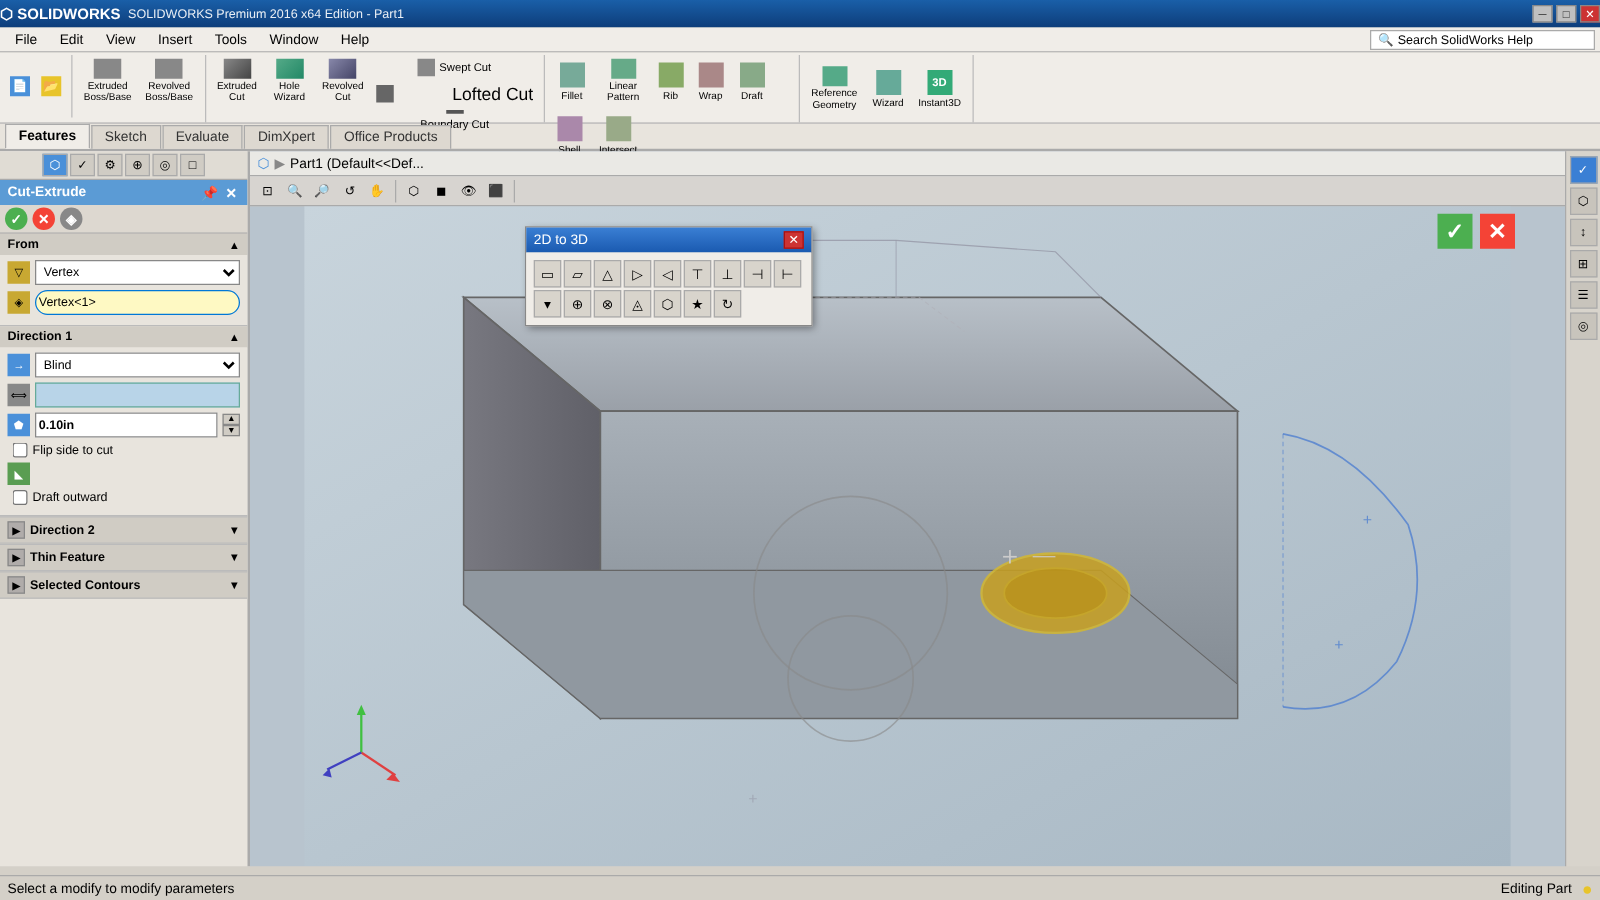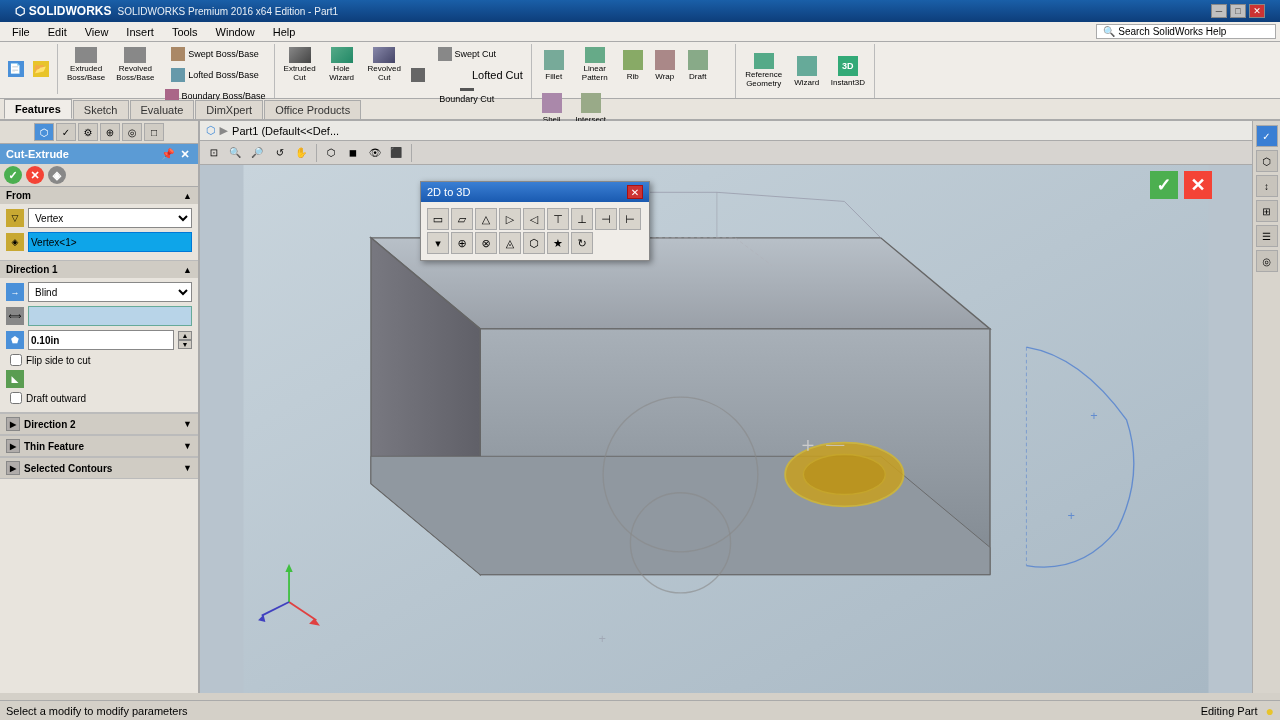--- a/index.html
+++ b/index.html
@@ -4,21 +4,21 @@
   <style>
     * { box-sizing: border-box; margin: 0; padding: 0; }
     body { font-family: 'Segoe UI', Arial, sans-serif; font-size: 11px; background: #d4d0c8; width: 1280px; height: 720px; overflow: hidden; }
 
     
     #titlebar {
       height: 22px;
       background: linear-gradient(to bottom, #1a5fa8, #0d3d7a);
       display: flex;
       align-items: center;
-      padding: 0 15px;
+      padding: 0 0;
       color: white;
       font-size: 11px;
       justify-content: space-between;
     }
     #titlebar .title-left { display: flex; align-items: center; gap: 6px; }
     #titlebar .title-controls { display: flex; gap: 3px; }
     #titlebar .title-controls span {
       width: 16px; height: 14px;
       background: #c0c0c0;
       display: inline-flex; align-items: center; justify-content: center;
@@ -506,34 +506,20 @@
     <div class="toolbar-group" style="flex-direction:column;height:54px;align-items:flex-start;padding-bottom:0;">
       <div style="display:flex;gap:1px;">
         <div class="tool-btn" style="height:42px;min-width:40px;">
           <div class="tool-icon icon-extrude" style="width:22px;height:22px;"></div>
           <span style="font-size:8px;line-height:1.1;">Extruded<br>Boss/Base</span>
         </div>
         <div class="tool-btn" style="height:42px;min-width:40px;">
           <div class="tool-icon icon-revolve" style="width:22px;height:22px;"></div>
           <span style="font-size:8px;line-height:1.1;">Revolved<br>Boss/Base</span>
         </div>
-        <div style="display:flex;flex-direction:column;gap:1px;">
-          <div class="tool-btn-small" style="min-width:90px;height:20px;flex-direction:row;gap:3px;">
-            <div style="width:14px;height:14px;background:#a86;"></div>
-            <span style="font-size:9px;">Swept Boss/Base</span>
-          </div>
-          <div class="tool-btn-small" style="min-width:90px;height:20px;flex-direction:row;gap:3px;">
-            <div style="width:14px;height:14px;background:#69a;"></div>
-            <span style="font-size:9px;">Lofted Boss/Base</span>
-          </div>
-          <div class="tool-btn-small" style="min-width:90px;height:20px;flex-direction:row;gap:3px;">
-            <div style="width:14px;height:14px;background:#a68;"></div>
-            <span style="font-size:9px;">Boundary Boss/Base</span>
-          </div>
-        </div>
       </div>
     </div>
 
     <div class="toolbar-group" style="flex-direction:column;height:54px;align-items:flex-start;">
       <div style="display:flex;gap:1px;">
         <div class="tool-btn" style="height:42px;min-width:40px;">
           <div class="tool-icon" style="width:22px;height:22px;background:linear-gradient(135deg,#888,#444);"></div>
           <span style="font-size:8px;line-height:1.1;">Extruded<br>Cut</span>
         </div>
         <div class="tool-btn" style="height:42px;min-width:40px;">
@@ -544,21 +530,21 @@
           <div class="tool-icon" style="width:22px;height:22px;background:linear-gradient(135deg,#88a,#446);"></div>
           <span style="font-size:8px;line-height:1.1;">Revolved<br>Cut</span>
         </div>
         <div style="display:flex;flex-direction:column;gap:1px;">
           <div class="tool-btn-small" style="min-width:80px;height:20px;flex-direction:row;gap:3px;">
             <div style="width:14px;height:14px;background:#888;"></div>
             <span style="font-size:9px;">Swept Cut</span>
           </div>
           <div class="tool-btn-small" style="min-width:80px;height:20px;flex-direction:row;gap:3px;">
             <div style="width:14px;height:14px;background:#666;"></div>
-            <span style="font-size:11px;padding-left:44px;">Lofted Cut</span>
+            <span style="font-size:14px;padding-left:44px;">Lofted Cut</span>
           </div>
           <div class="tool-btn-small" style="min-width:80px;height:20px;flex-direction:column;gap:3px;">
             <div style="width:14px;height:14px;background:#555;"></div>
             <span style="font-size:9px;">Boundary Cut</span>
           </div>
         </div>
       </div>
     </div>
 
     <div class="toolbar-group" style="height:54px;align-items:center;flex-wrap:wrap;width:200px;">
@@ -660,21 +646,21 @@
           <div class="field-icon" style="background:#c8a832;">▽</div>
           <select class="field-select">
             <option>Vertex</option>
             <option>Sketch Plane</option>
             <option>Surface/Face/Plane</option>
             <option>Offset</option>
           </select>
         </div>
         <div class="field-row">
           <div class="field-icon" style="background:#c8a832;">◈</div>
-          <input class="field-input-highlighted" readonly="" style="background: #0ea5e9; color: rgb(0, 0, 0); border-color: rgb(0, 120, 215);" value="Vertex&lt;1&gt;">
+          <input class="field-input-highlighted" readonly="" style="background: #fef9c3; color: rgb(0, 0, 0); border-color: rgb(0, 120, 215); border-radius: 10px;" value="Vertex&lt;1&gt;">
         </div>
       </div>
     </div>
 
     <div class="panel-section">
       <div class="panel-section-header">
         <span>Direction 1</span>
         <span class="section-arrow">▲</span>
       </div>
       <div class="panel-section-content">

